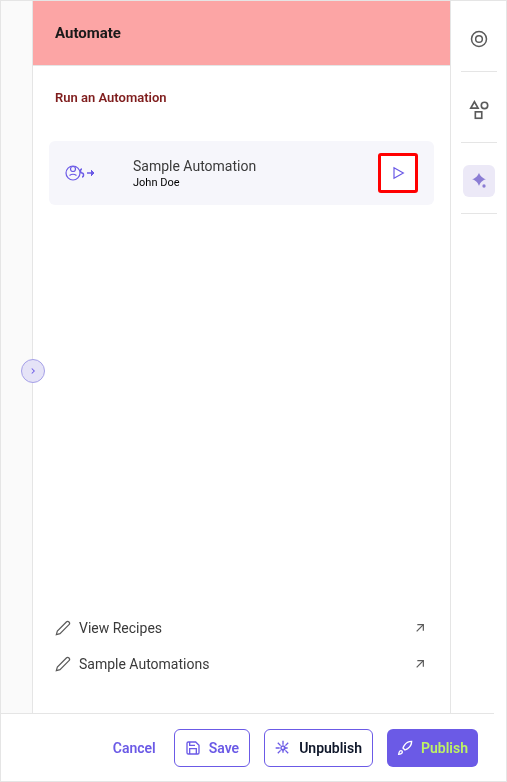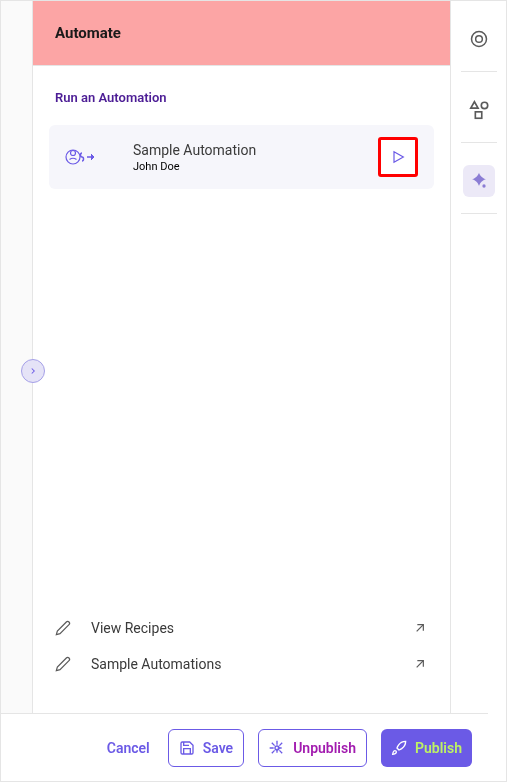--- a/index.html
+++ b/index.html
@@ -57,22 +57,22 @@
     }
     .panel-content {
       padding: 24px 16px 12px 16px;
       flex: 1;
       display: flex;
       flex-direction: column;
     }
     .section-title {
       font-size: 13px;
       font-weight: 600;
-      color: #4c1d95;
-      margin-bottom: 20px;
+      color: #7f1d1d;
+      margin-bottom: 36px;
       padding-left: 6px;
     }
     .automation-item {
       background: #f6f6fb;
       border-radius: 6px;
       padding: 12px 16px;
       display: flex;
       align-items: center;
       gap: 36px;
     }
@@ -109,21 +109,21 @@
     }
     .spacer {
       flex: 1;
     }
     .footer-links {
       padding: 0 6px 20px 6px;
     }
     .footer-link {
       display: flex;
       align-items: center;
-      gap: 20px;
+      gap: 8px;
       padding: 10px 0;
       cursor: pointer;
     }
     .footer-link-text {
       font-size: 14px;
       color: #3a3a3a;
       flex: 1;
     }
     .right-rail {
       width: 56px;
@@ -150,21 +150,21 @@
     .rail-divider {
       width: 36px;
       height: 1px;
       background: #e5e5e5;
       margin-top: -6px;
     }
     .bottom-bar {
       position: absolute;
       bottom: 0;
       left: 0;
-      right: 18px;
+      right: 12px;
       height: 68px;
       border-top: 1px solid #e5e5e5;
       display: flex;
       align-items: center;
       justify-content: flex-end;
       gap: 14px;
       padding: 0 16px;
       background: #fff;
     }
     .btn {
@@ -182,21 +182,21 @@
     }
     .btn-cancel {
       color: #6b5ae6;
       padding: 0 4px;
     }
     .btn-save {
       color: #6b5ae6;
       border: 1.5px solid #6b5ae6;
     }
     .btn-unpublish {
-      color: #a21caf;
+      color: #0f172a;
       border: 1.5px solid #6b5ae6;
     }
     .btn-publish {
       color: #bef264;
       background: #6b5ae6;
     }
   </style>
 </head>
 <body>
 

